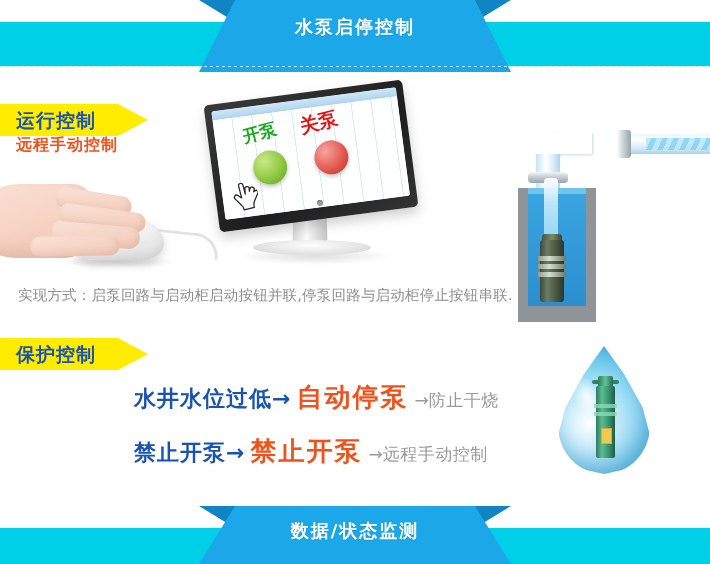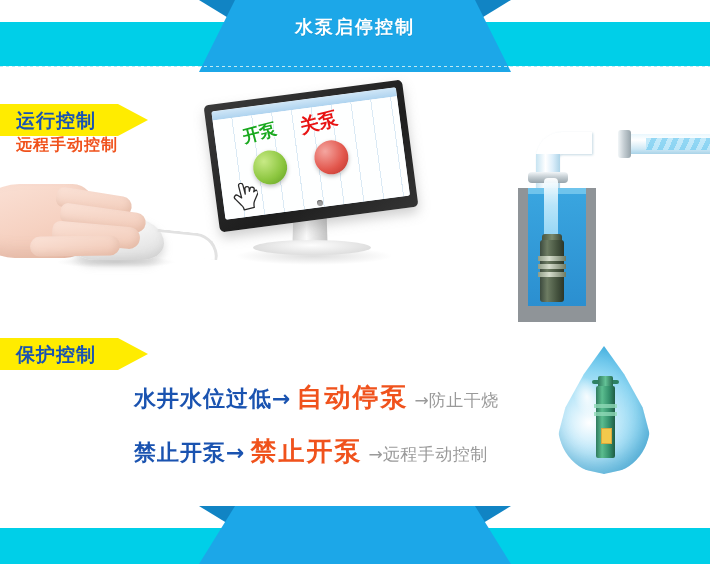--- a/index.html
+++ b/index.html
@@ -325,20 +325,21 @@
     <div class="well-inner"></div>
     <div class="well-water-top"></div>
     <div class="jet"></div>
     <div class="pump-cap"></div>
     <div class="pump-body"></div>
     <div class="pump-band pb1"></div>
     <div class="pump-band pb2"></div>
     <div class="pump-band pb3"></div>
   </div>
 
+  <div id="impl-note" class="noselect">实现方式：启泵回路与启动柜启动按钮并联,停泵回路与启动柜停止按钮串联.</div>
 
   <div class="ytag noselect" id="tag-protect">保护控制</div>
 
   <div class="prow" id="prow1">
     <span class="p-cond">水井水位过低</span><span class="p-arrow1">→</span><span class="p-act">自动停泵</span><span class="p-arrow2">→</span><span class="p-res">防止干烧</span>
   </div>
 
   <div class="prow" id="prow2">
     <span class="p-cond">禁止开泵</span><span class="p-arrow1">→</span><span class="p-act">禁止开泵</span><span class="p-arrow2">→</span><span class="p-res">远程手动控制</span>
   </div>
@@ -352,15 +353,16 @@
     <div class="drop-band db1"></div>
     <div class="drop-band db2"></div>
     <div class="drop-label"></div>
   </div>
 
   <div class="banner" id="banner-bot">
     <div class="cyanbar"></div>
     <div class="fold-l"></div>
     <div class="fold-r"></div>
     <div class="ribbon"></div>
+    <div class="btitle noselect">数据/状态监测</div>
   </div>
 
 </div>
 
 </body></html>

